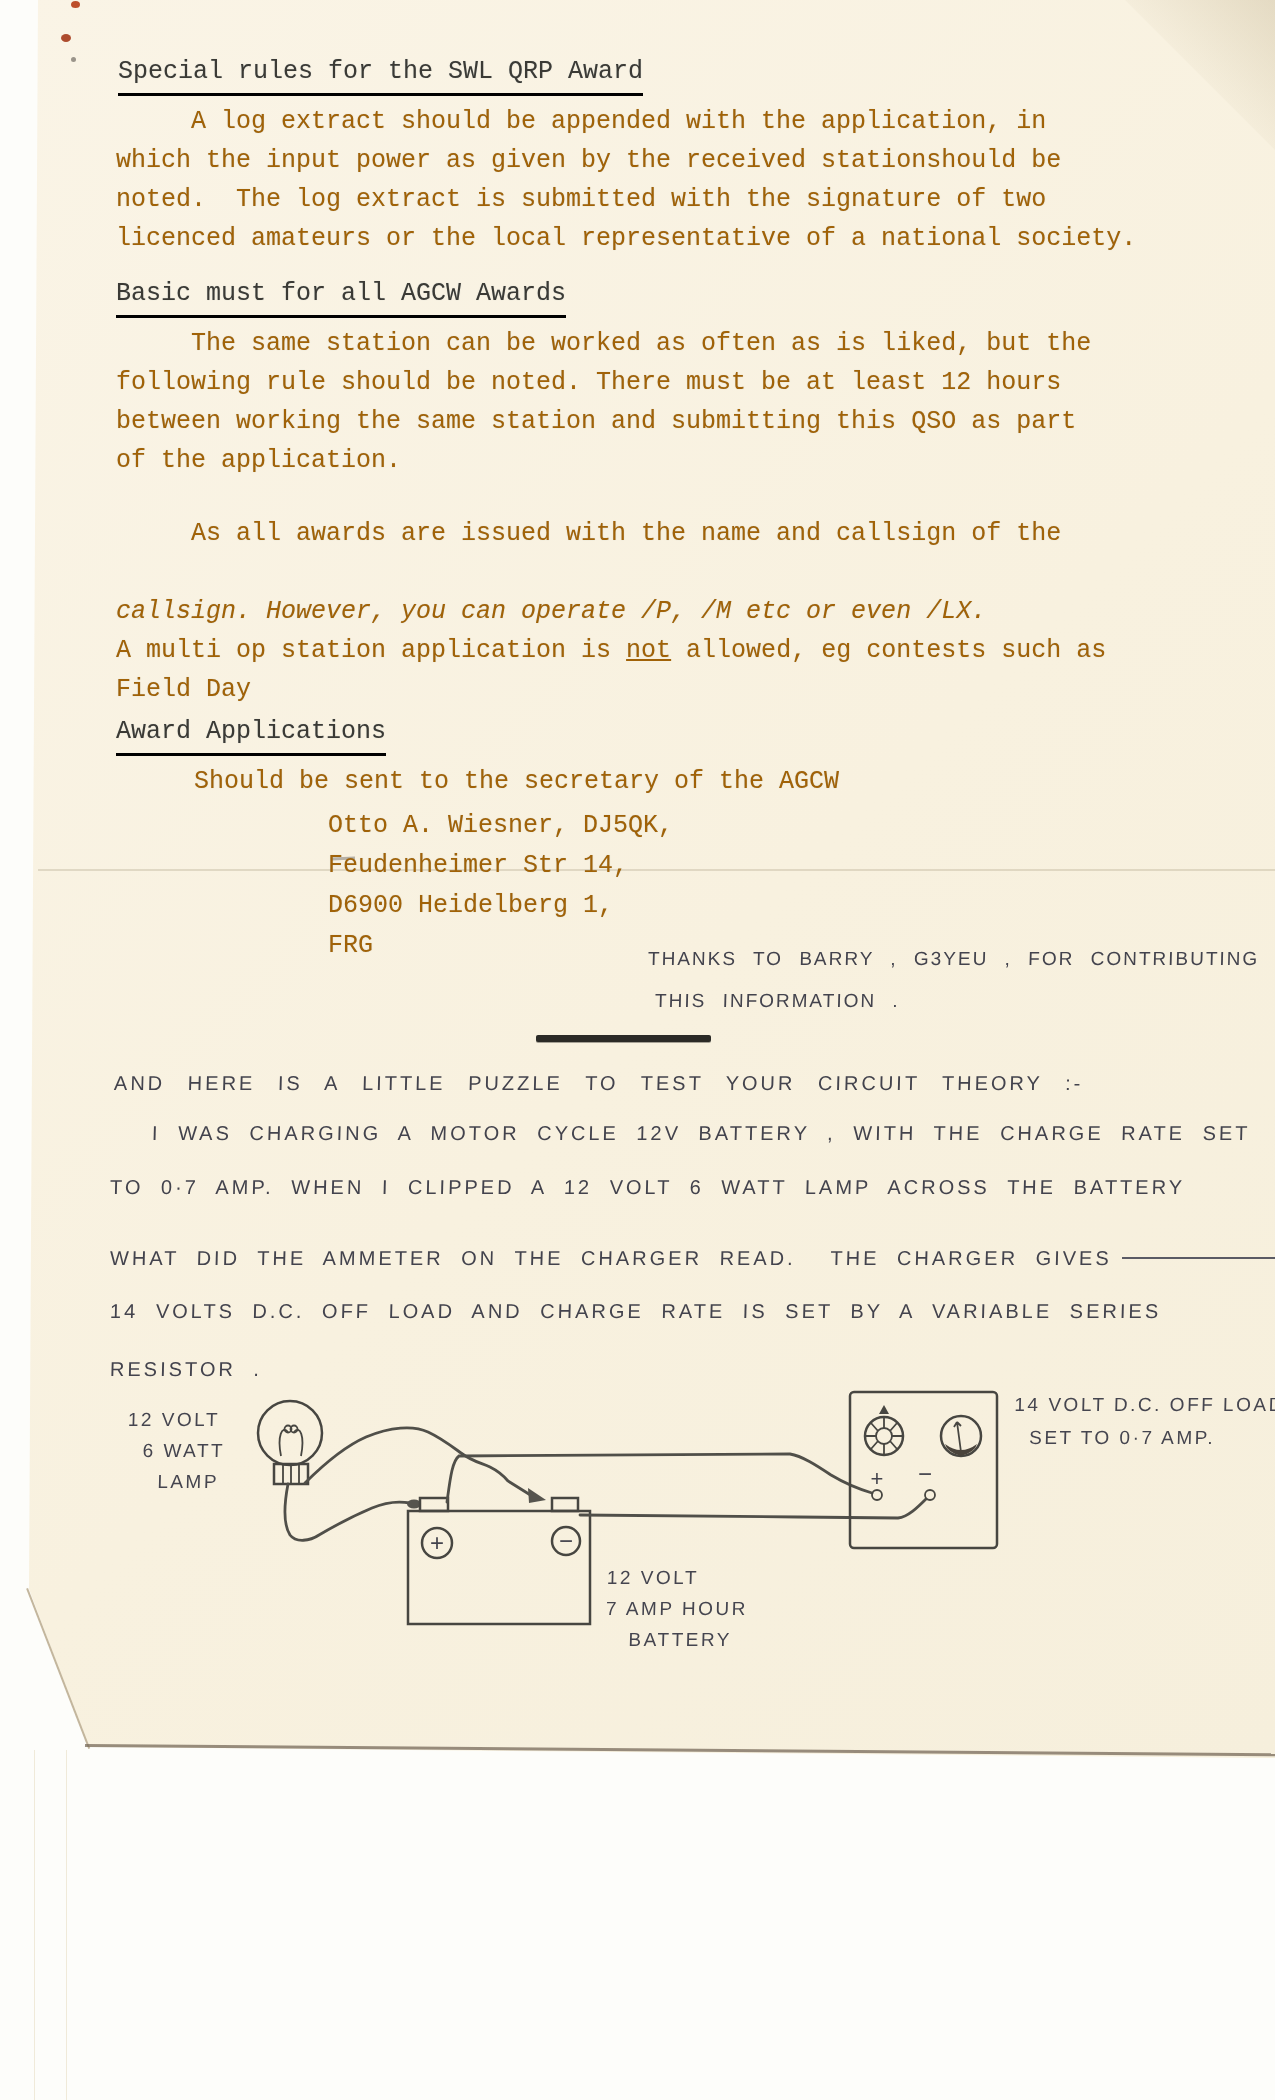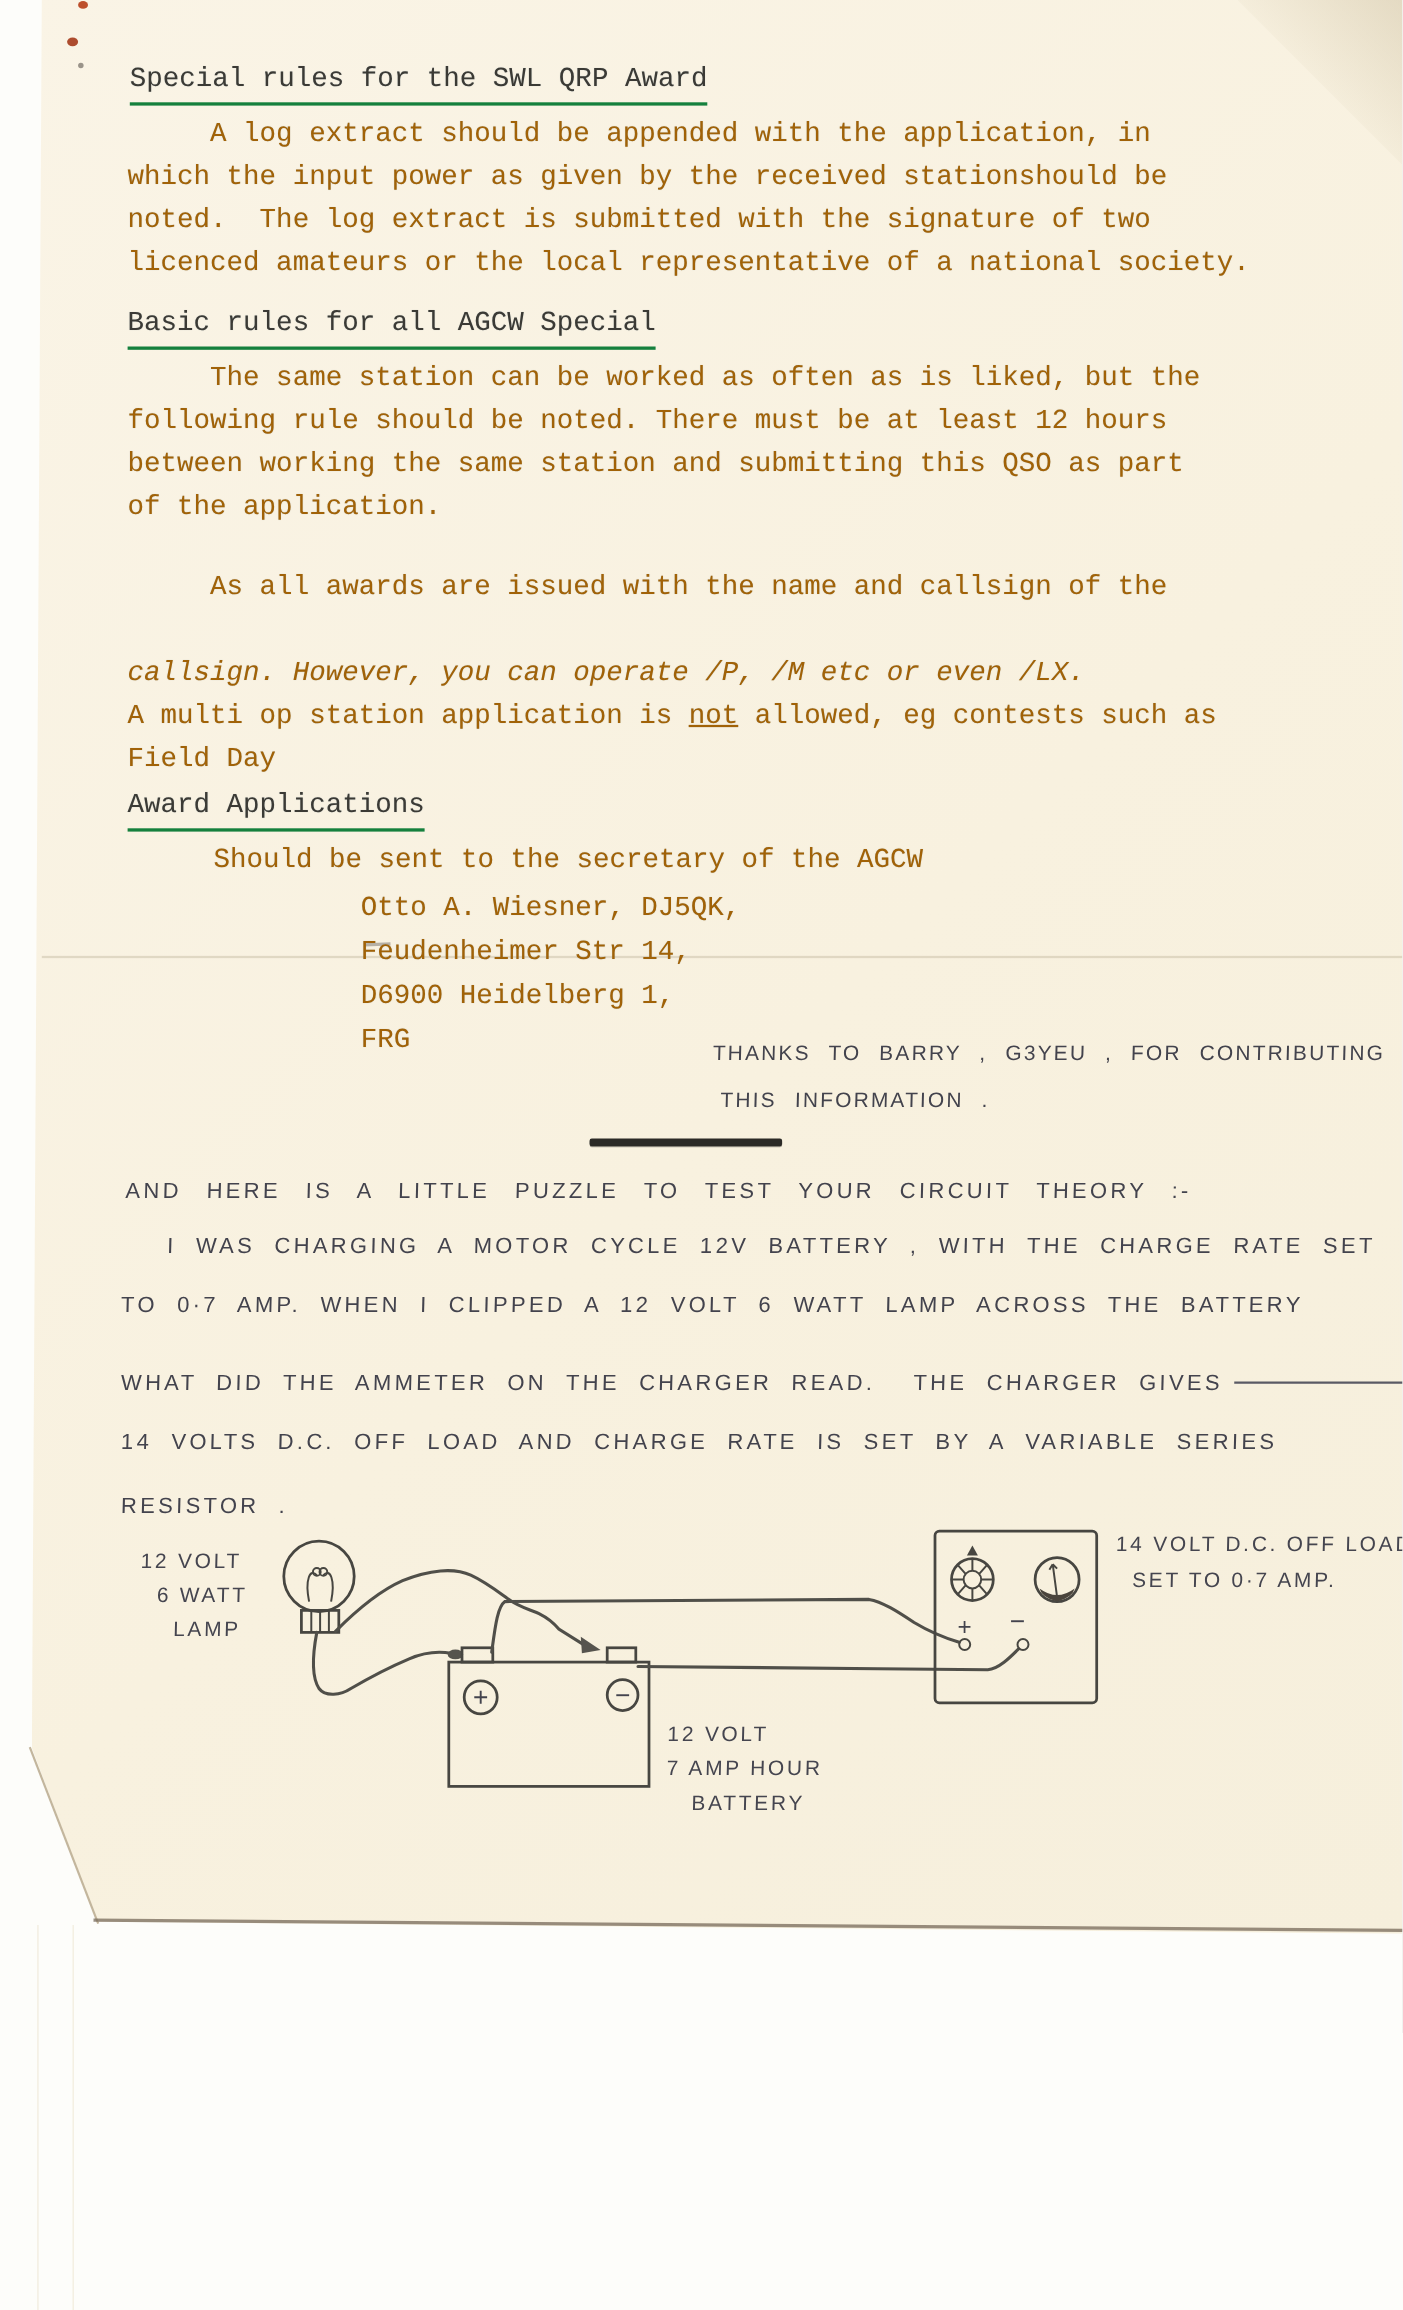--- a/index.html
+++ b/index.html
@@ -17,21 +17,21 @@
         background:#77695a;opacity:.75;transform:rotate(0.45deg);transform-origin:0 0;}
   .edge-cut{position:absolute;left:28px;top:1588px;width:172px;height:2px;
         background:#c3b69d;transform:rotate(68.8deg);transform-origin:0 0;}
   .bgline{position:absolute;width:1px;top:1750px;height:350px;background:#f0ead9;}
   .speck{position:absolute;border-radius:50%;}
   .dashmark{position:absolute;width:24px;height:3px;background:#b7b1a6;transform:rotate(-2deg);}
 
   .t,.th{position:absolute;font-family:"Liberation Mono","DejaVu Sans Mono",monospace;
         font-size:25px;line-height:39px;color:#a16207;white-space:pre;
         text-shadow:0 0 1px rgba(70,110,140,.28);}
-  .th{color:#3b3a35;border-bottom:3px solid #15803d;padding-bottom:2px;}
+  .th{color:#3b3a35;border-bottom:3px solid #000000;padding-bottom:2px;}
   .addr{line-height:40px;}
 
   .hand{position:absolute;font-family:"Liberation Sans",sans-serif;color:#43434d;
         font-size:20px;letter-spacing:3px;word-spacing:9px;white-space:pre;
         transform:skewX(-1.5deg);}
   .hand.small{font-size:19px;letter-spacing:2px;}
   .dash-line{display:inline-block;width:235px;height:2px;background:#5a5a64;
         vertical-align:6px;margin-left:10px;}
   .divider{position:absolute;left:536px;top:1035px;width:175px;height:7px;
         background:#2b2a26;border-radius:2px;box-shadow:0 1px 0 rgba(43,42,38,.4);}
@@ -56,21 +56,21 @@
   <div class="speck" style="left:61px;top:34px;width:10px;height:8px;background:#ad4c2e;"></div>
   <div class="speck" style="left:71px;top:57px;width:5px;height:5px;background:#9a948a;"></div>
   <div class="dashmark" style="left:331px;top:857px;"></div>
 
   <div class="th" style="left:118px;top:52px;">Special rules for the SWL QRP Award</div>
   <div class="t" style="left:116px;top:102px;">     A log extract should be appended with the application, in</div>
   <div class="t" style="left:116px;top:180px;">noted.  The log extract is submitted with the signature of two</div>
   <div class="t" style="left:116px;top:141px;">which the input power as given by the received stationshould be</div>
   <div class="t" style="left:116px;top:219px;">licenced amateurs or the local representative of a national society.</div>
 
-  <div class="th" style="left:116px;top:274px;">Basic rules for all AGCW Special</div>
+  <div class="th" style="left:116px;top:274px;">Basic must for all AGCW Awards</div>
   <div class="t" style="left:116px;top:324px;">     The same station can be worked as often as is liked, but the</div>
   <div class="t" style="left:116px;top:363px;">following rule should be noted. There must be at least 12 hours</div>
   <div class="t" style="left:116px;top:402px;">between working the same station and submitting this QSO as part</div>
   <div class="t" style="left:116px;top:441px;">of the application.</div>
 
   <div class="t" style="left:116px;top:514px;">     As all awards are issued with the name and callsign of the</div>
   <div class="t" style="left:116px;top:592px;font-style:italic;">callsign. However, you can operate /P, /M etc or even /LX.</div>
   <div class="t" style="left:116px;top:631px;"><span>A multi op station application is </span><span style="text-decoration:underline;">not</span><span> allowed, eg contests such as</span></div>
   <div class="t" style="left:116px;top:670px;">Field Day</div>
 

